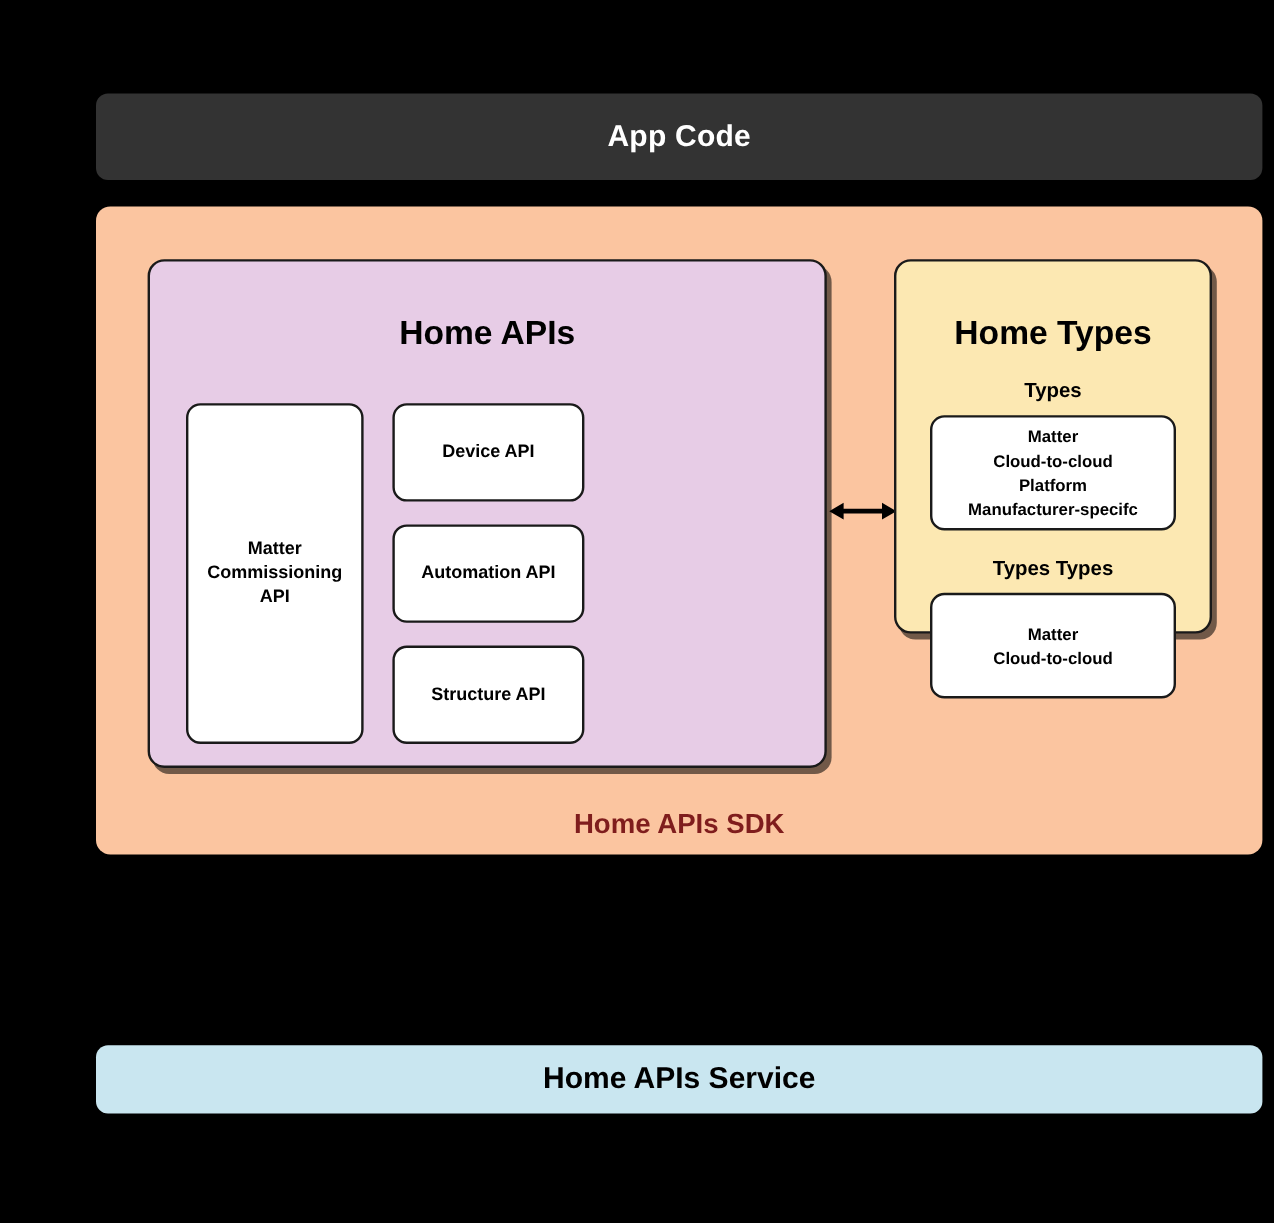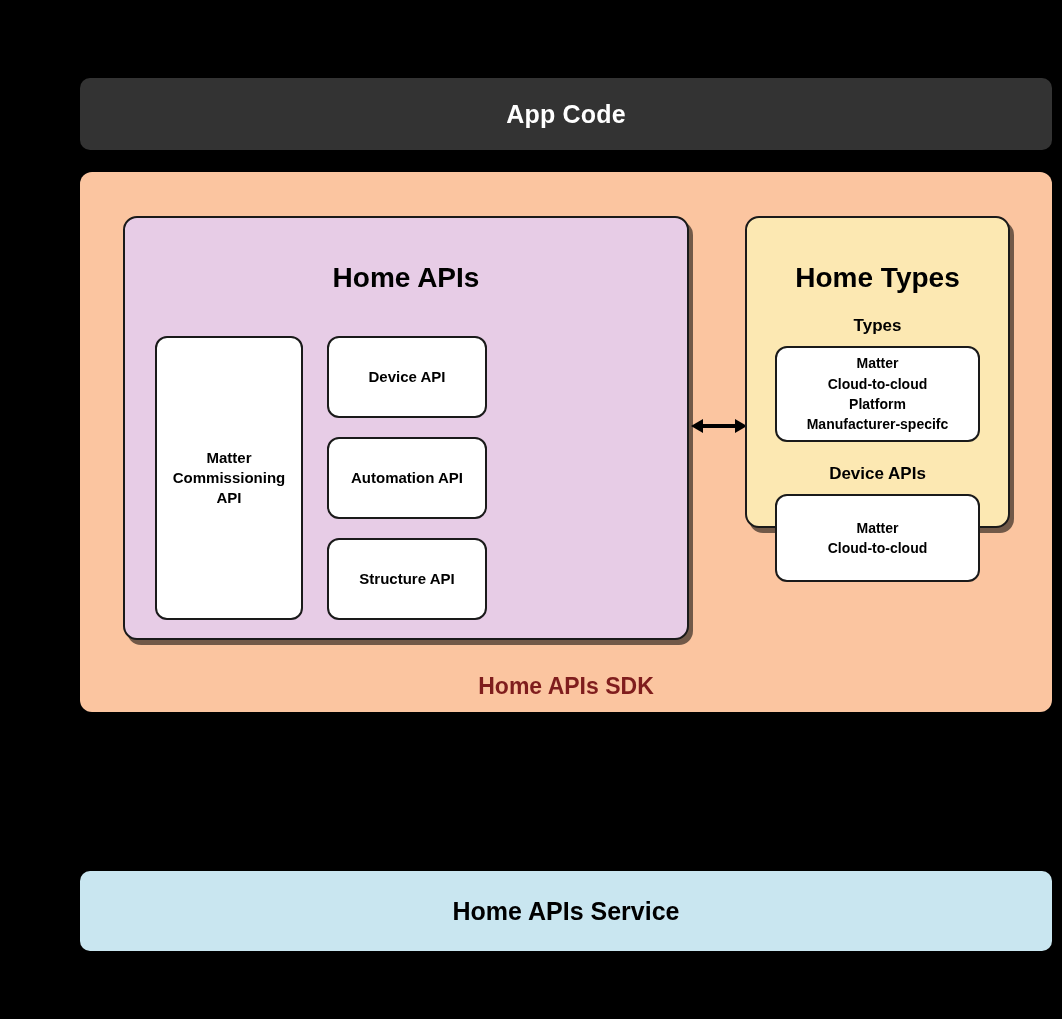--- a/index.html
+++ b/index.html
@@ -176,21 +176,21 @@
     width: 56px;
     height: 24px;
   }
 
   
   .service-bar {
     position: absolute;
     left: 44px;
     top: 871px;
     width: 972px;
-    height: 80px;
+    height: 57px;
     background: #C9E6F0;
     border-radius: 10px;
     display: flex;
     align-items: center;
     justify-content: center;
   }
   .service-label {
     color: #000000;
     font-size: 25px;
     font-weight: bold;
@@ -241,21 +241,21 @@
     </div>
 
     <div class="home-types-panel">
       <div class="panel-title">Home Types</div>
 
       <div class="subsection-title">Types</div>
       <div class="types-card traits-card">
         <span class="types-card-label">Matter<br>Cloud-to-cloud<br>Platform<br>Manufacturer-specifc</span>
       </div>
 
-      <div class="subsection-title">Device APIs</div>
+      <div class="subsection-title">Types Types</div>
       <div class="types-card device-card">
         <span class="types-card-label">Matter<br>Cloud-to-cloud</span>
       </div>
     </div>
 
     <div class="sdk-label">Home APIs SDK</div>
   </div>
 
   <div class="service-bar">
     <span class="service-label">Home APIs Service</span>

